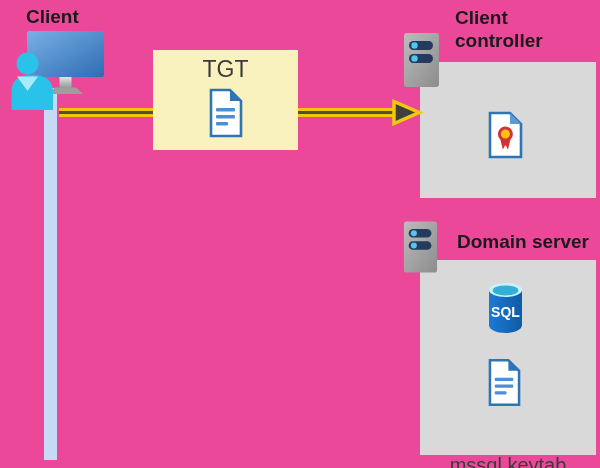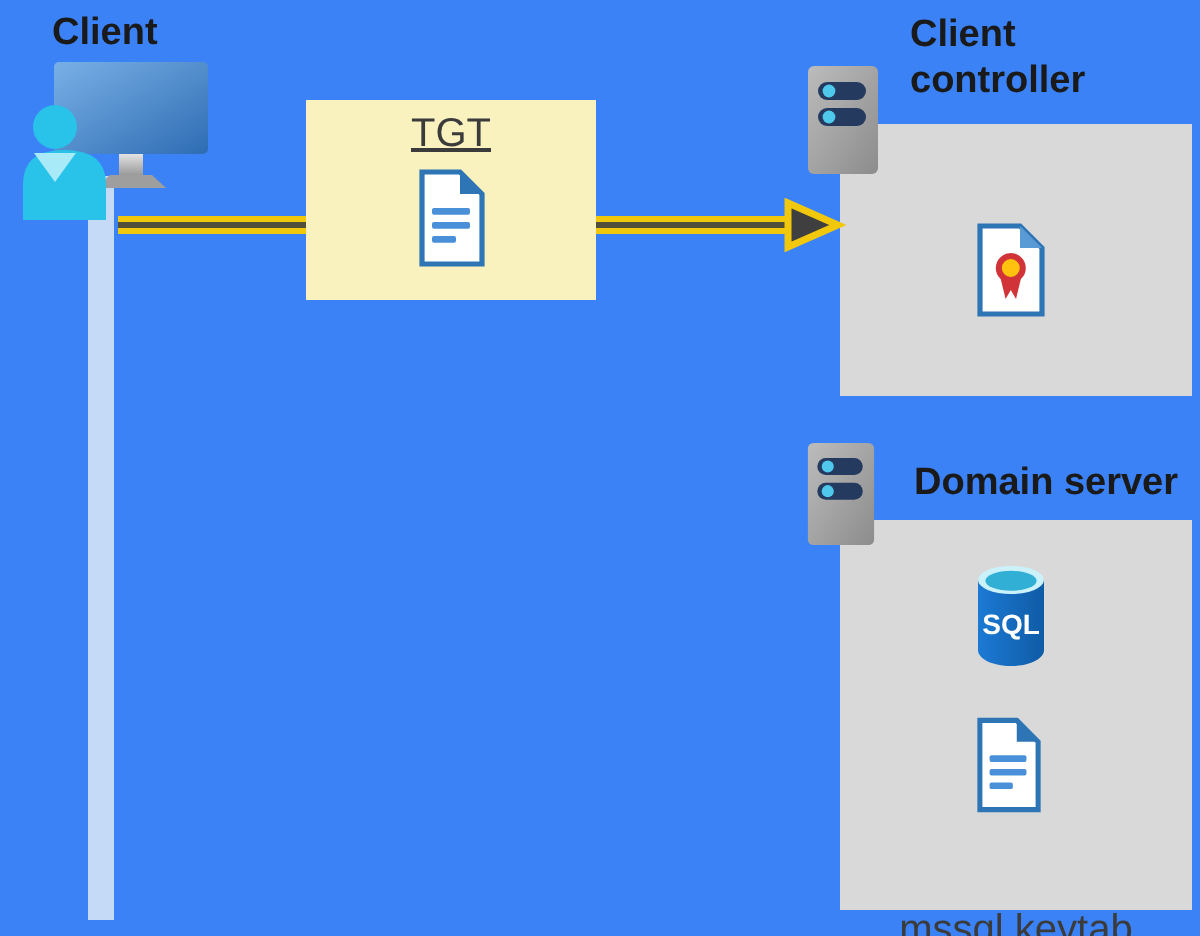--- a/index.html
+++ b/index.html
@@ -1,22 +1,22 @@
 <!DOCTYPE html>
 <html><head>
 <meta charset="utf-8">
 <style>
   html,body { margin:0; padding:0; background:#fff; }
   .canvas {
-    position:relative; width:600px; height:468px; background:#3b82f6;
+    position:relative; width:600px; height:468px; background:#ec4899;
     font-family:"Liberation Sans", sans-serif; overflow:hidden;
   }
   .abs { position:absolute; }
   .title { font-weight:bold; font-size:19px; color:#1a1a1a; line-height:23px; }
-  .sub   { font-size:20px; color:#3b3b3b;text-decoration:underline; }
+  .sub   { font-size:23px; color:#3b3b3b; }
 
   .client-label { left:26px; top:5px; }
   .client-icon  { left:10px; top:28px; z-index:3; }
 
   .client-bar {
     left:44px; top:88px; width:13px; height:372px;
     background:#c4daf7; z-index:1;
   }
 
   .arrow-line {

